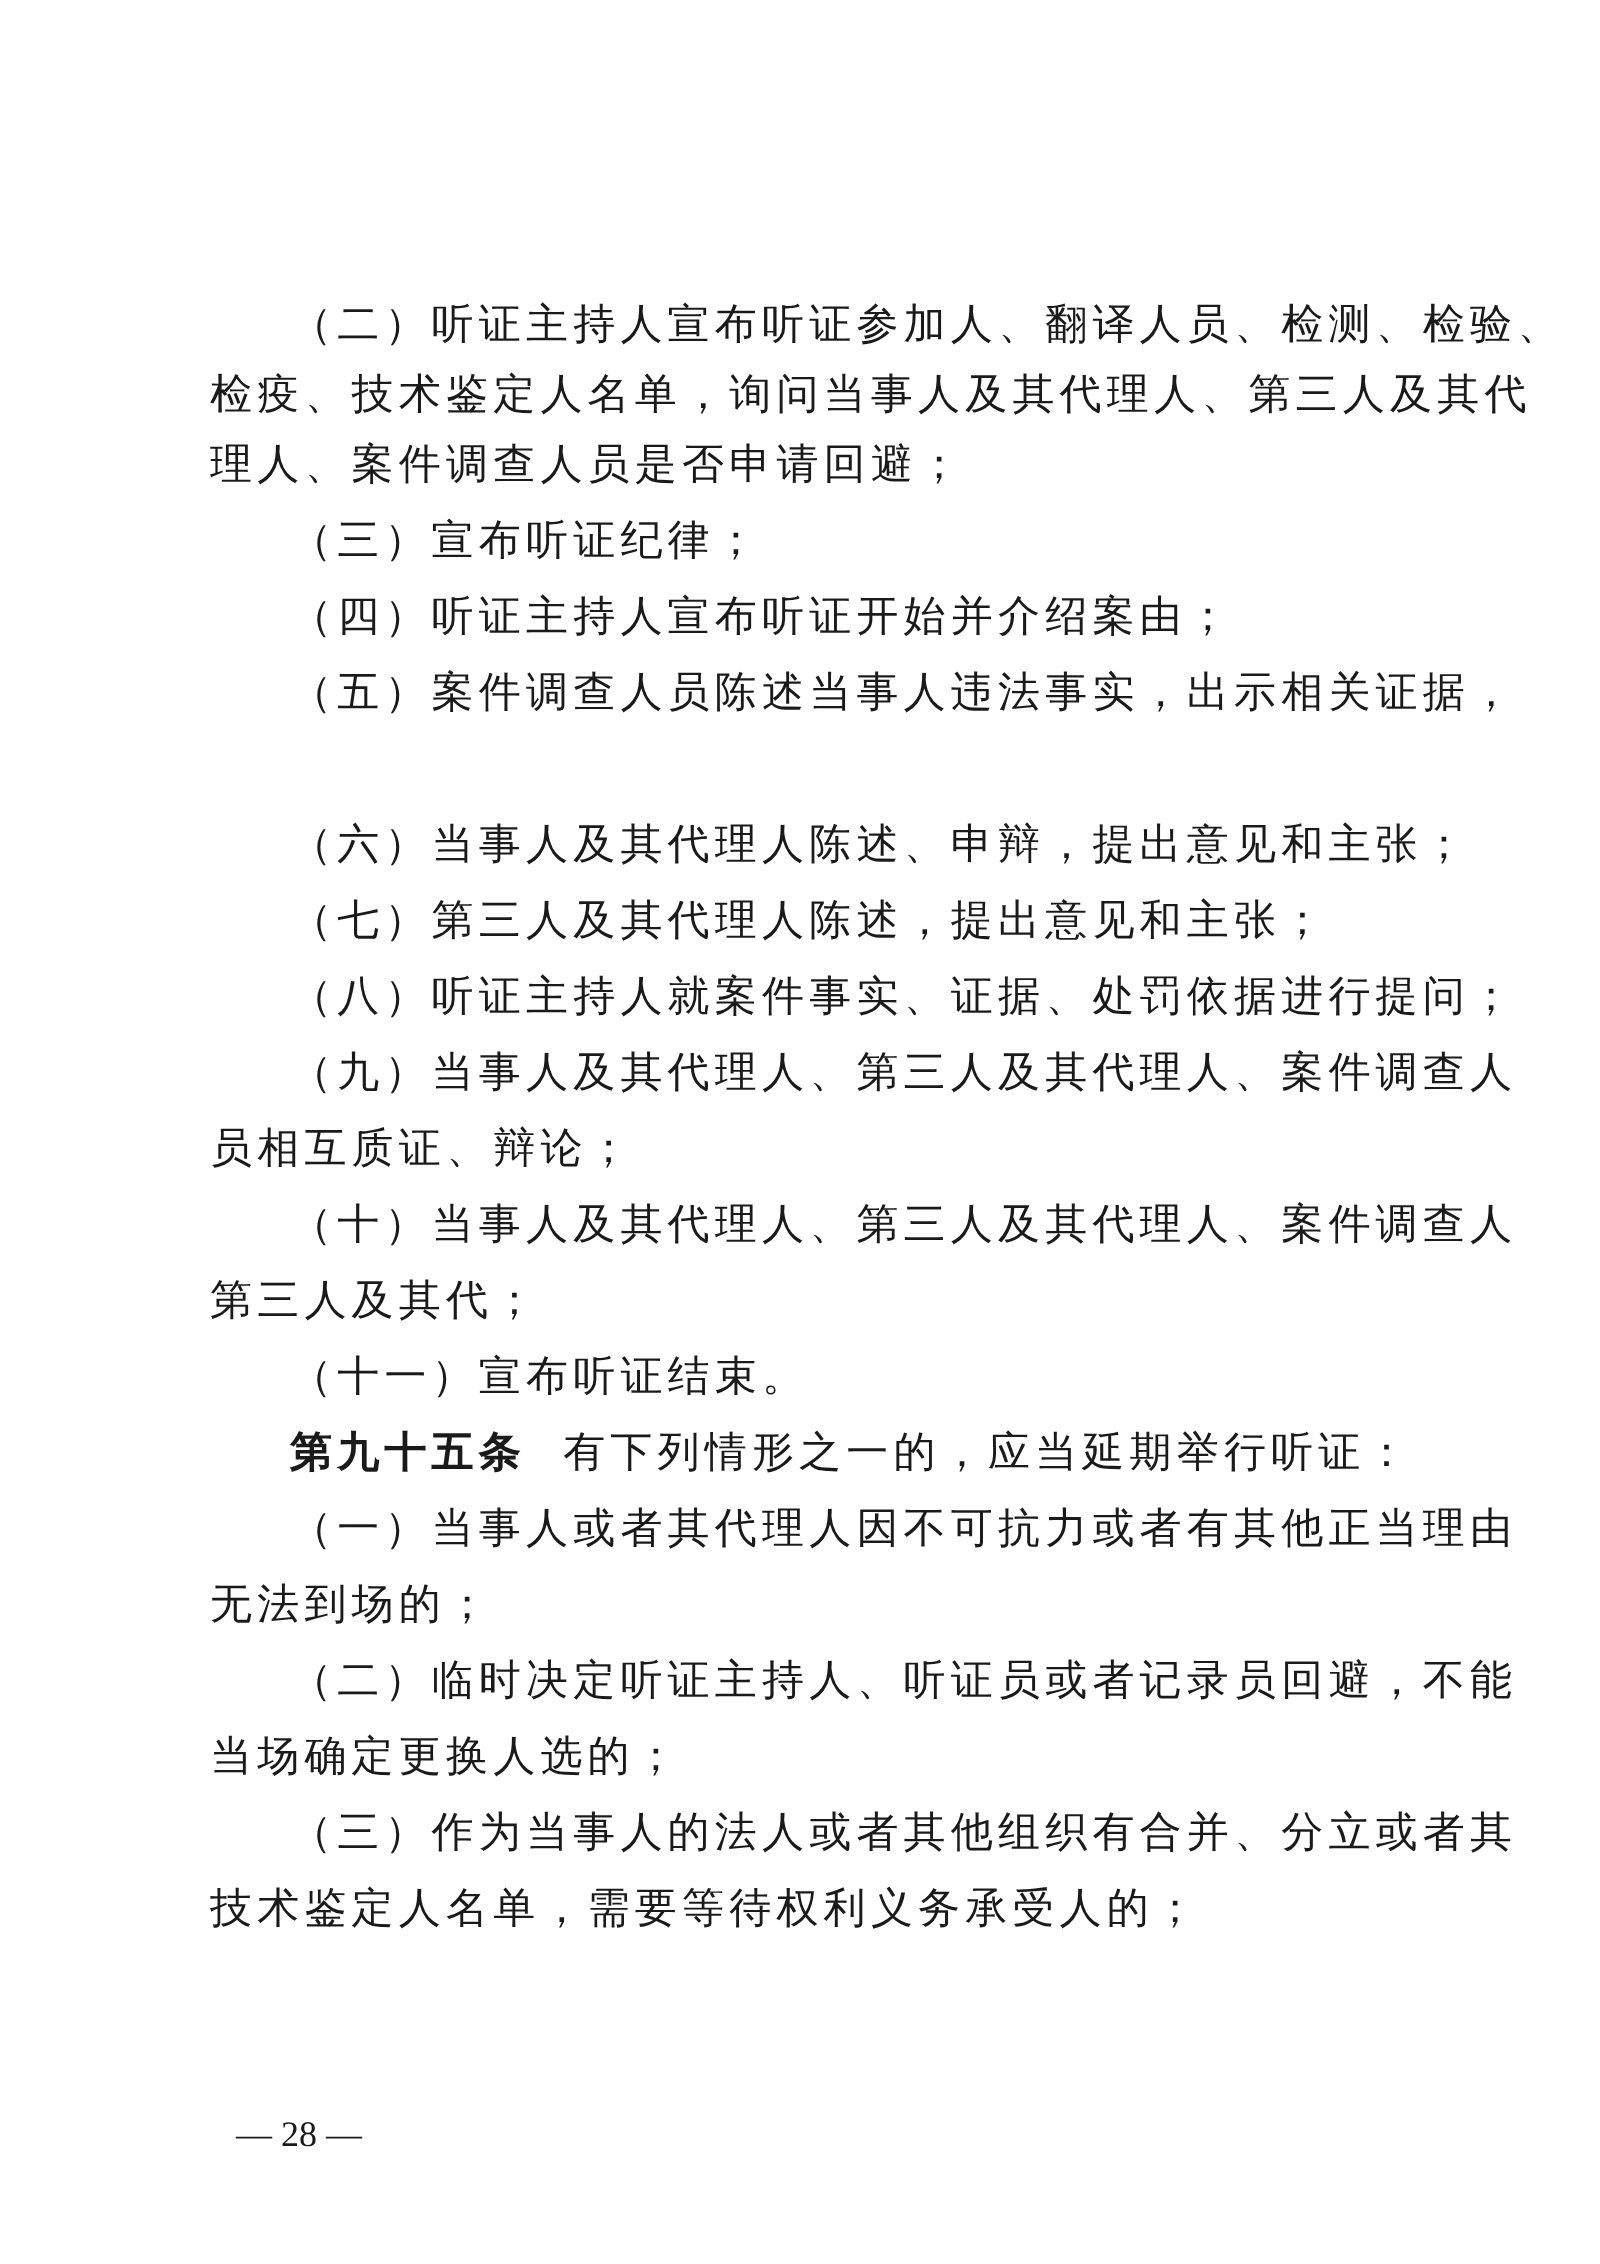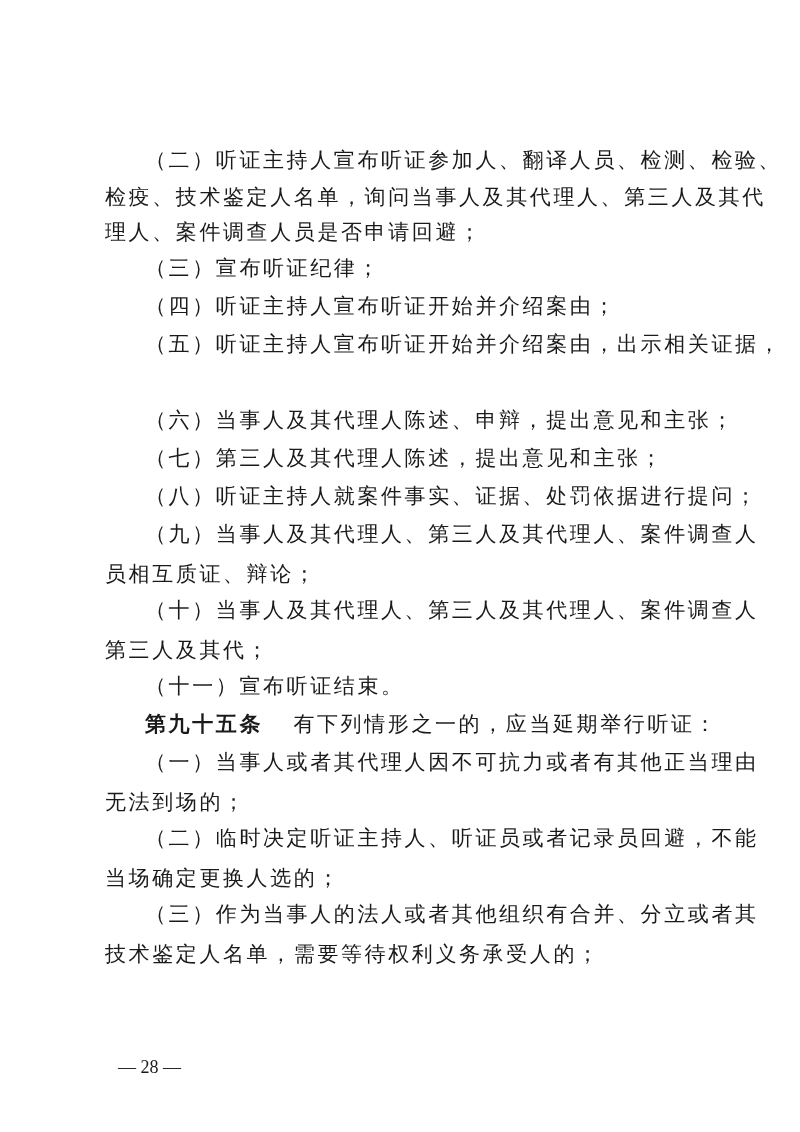--- a/index.html
+++ b/index.html
@@ -1,34 +1,34 @@
 <!DOCTYPE html>
 <html><head>
 <meta charset="utf-8">
 <style>
   html, body { margin:0; padding:0; }
   body { width:800px; height:1132px; background:#ffffff; position:relative; overflow:hidden;
          font-family:"DejaVu Serif", serif; color:#1a1a1a; }
   .page { position:absolute; left:0; top:0; width:800px; height:1132px; }
   .line { position:absolute; left:105px; width:600px; font-size:21px; line-height:30px;
           letter-spacing:2.6px; white-space:nowrap; }
-  .indent { left:145px;font-family:Liberation Mono, monospace; }
+  .indent { left:145px; }
   .bold { font-weight:bold;text-align:right; }
   .pageno { position:absolute; left:118px; top:1010px; font-size:18px; font-family:"Liberation Serif", serif;margin-top:47px; }
 </style>
 </head>
 <body>
 
 <div class="page">
   <div class="line indent" style="top:147px">（二）听证主持人宣布听证参加人、翻译人员、检测、检验、</div>
   <div class="line" style="top:182px">检疫、技术鉴定人名单，询问当事人及其代理人、第三人及其代</div>
   <div class="line" style="top:217px">理人、案件调查人员是否申请回避；</div>
   <div class="line indent" style="top:255px">（三）宣布听证纪律；</div>
   <div class="line indent" style="top:293px">（四）听证主持人宣布听证开始并介绍案由；</div>
-  <div class="line indent" style="top:331px">（五）听证主持人宣布听证开始并介绍案由，出示相关证据，</div>
+  <div class="line indent" style="top:331px">（五）案件调查人员陈述当事人违法事实，出示相关证据，</div>
   <div class="line indent" style="top:407px">（六）当事人及其代理人陈述、申辩，提出意见和主张；</div>
   <div class="line indent" style="top:445px">（七）第三人及其代理人陈述，提出意见和主张；</div>
   <div class="line indent" style="top:483px">（八）听证主持人就案件事实、证据、处罚依据进行提问；</div>
   <div class="line indent" style="top:521px">（九）当事人及其代理人、第三人及其代理人、案件调查人</div>
   <div class="line" style="top:559px">员相互质证、辩论；</div>
   <div class="line indent" style="top:597px">（十）当事人及其代理人、第三人及其代理人、案件调查人</div>
   <div class="line" style="top:635px">第三人及其代；</div>
   <div class="line indent" style="top:673px">（十一）宣布听证结束。</div>
   <div class="line indent" style="top:711px">
     <span class="bold">第九十五条</span>&nbsp;&nbsp;<span>有下列情形之一的，应当延期举行听证：</span>

